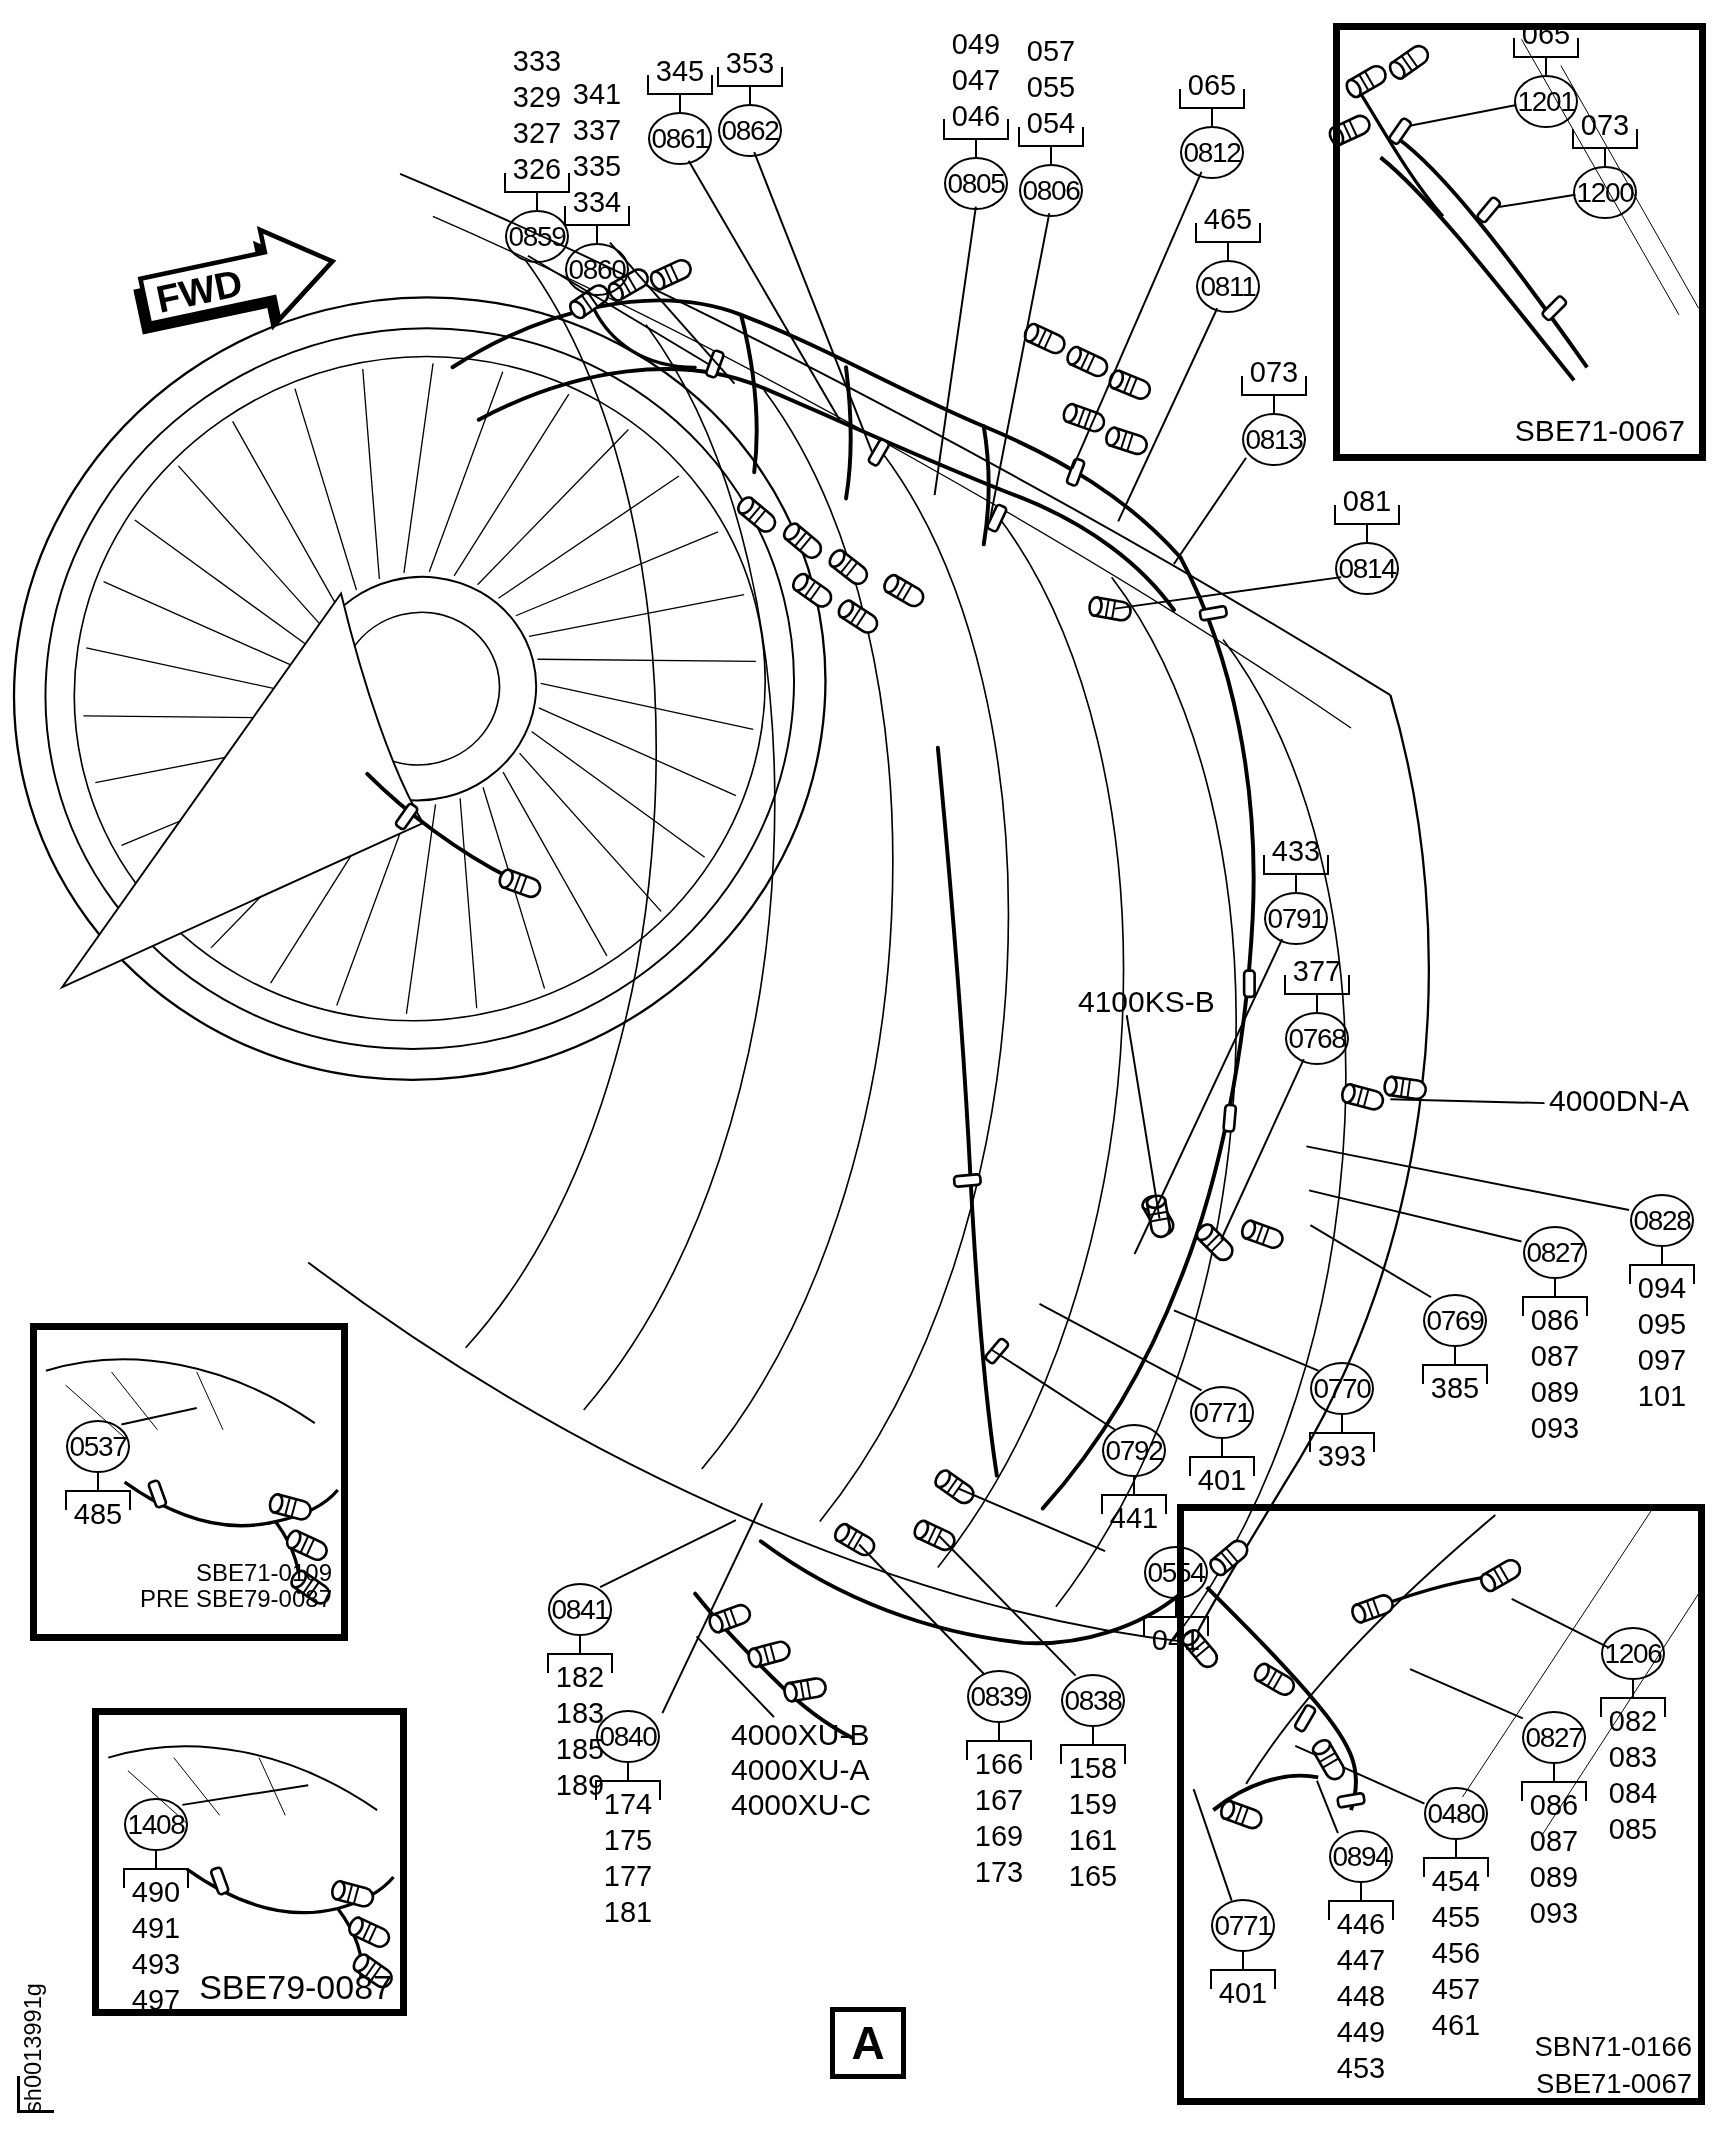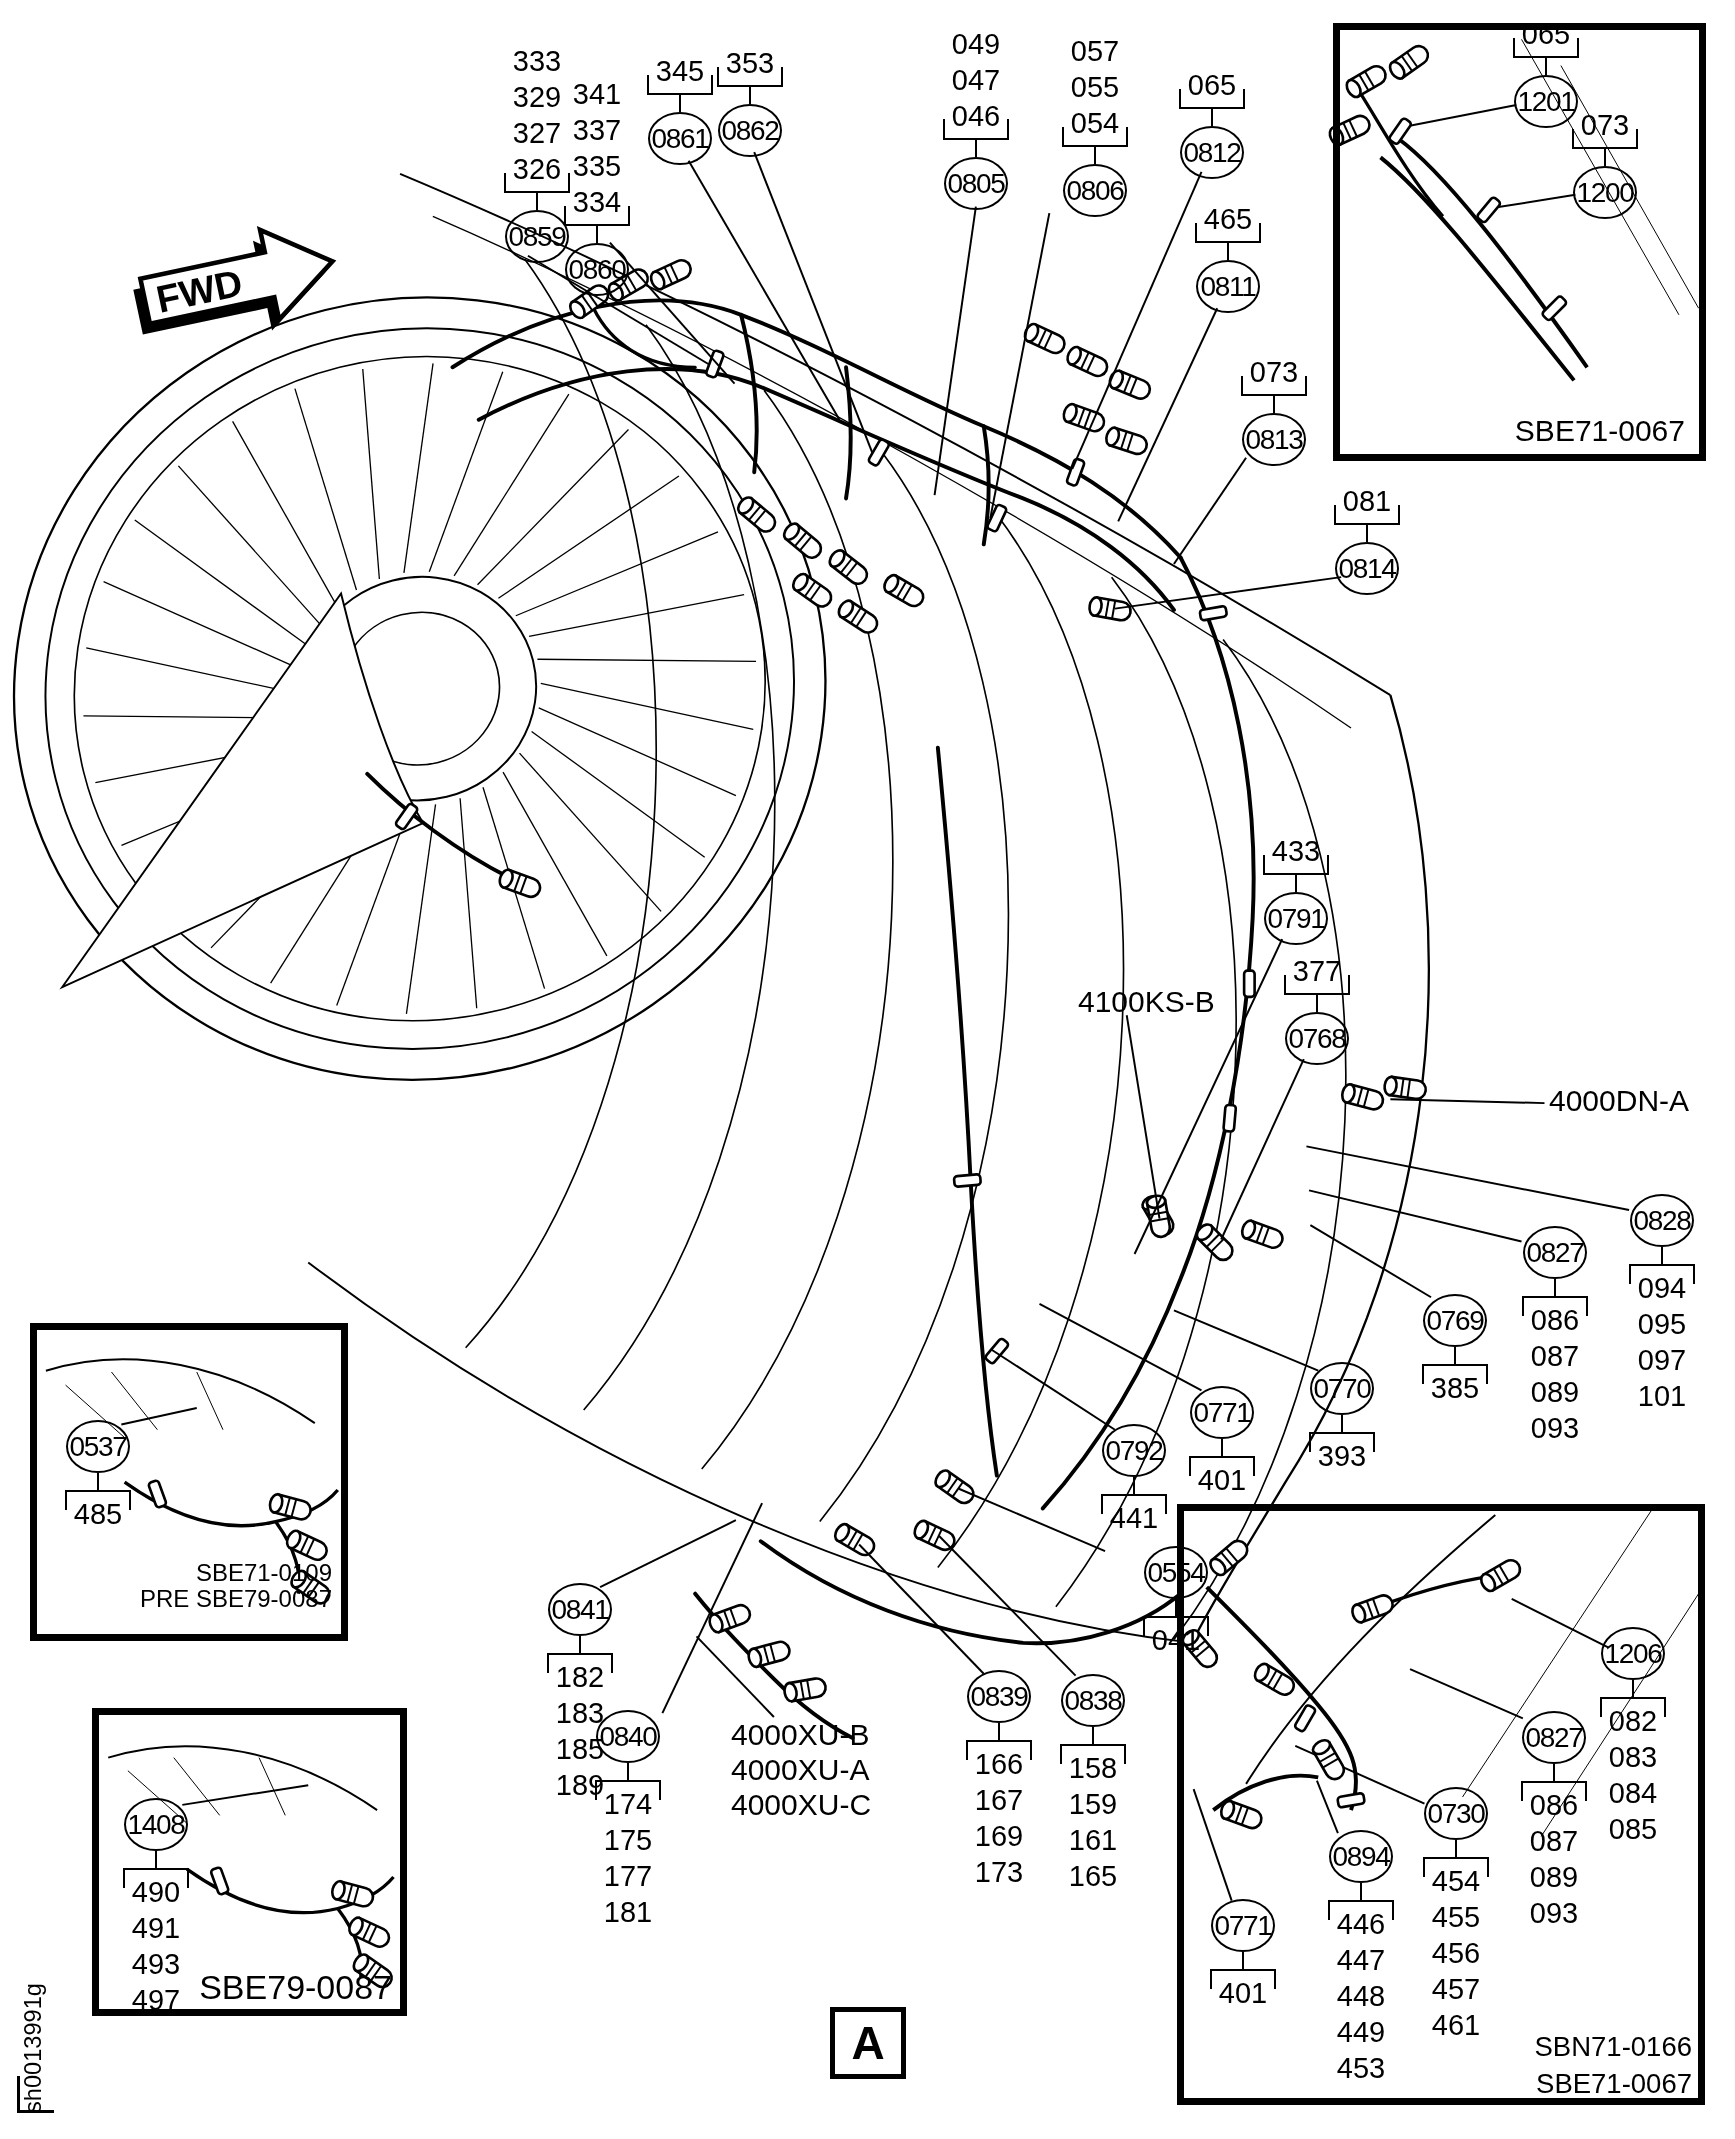--- a/index.html
+++ b/index.html
@@ -311,21 +311,21 @@
 <div class="co" style="left:940px;top:25.6px;">
       <div class="stack">
         <div class="ln">049</div>
         <div class="ln">047</div>
         <div class="ln">046</div>
       </div>
       <div class="brk up"></div>
       <div class="stem"></div>
       <div class="oval">0805</div>
     </div>
-<div class="co" style="left:1015px;top:33px;margin-left:44px;">
+<div class="co" style="left:1015px;top:33px;">
       <div class="stack">
         <div class="ln">057</div>
         <div class="ln">055</div>
         <div class="ln">054</div>
       </div>
       <div class="brk up"></div>
       <div class="stem"></div>
       <div class="oval">0806</div>
     </div>
 <div class="co" style="left:1176px;top:67px;">
@@ -534,21 +534,21 @@
       <div class="stem"></div>
       <div class="brk dn"></div>
       <div class="stack">
         <div class="ln">086</div>
         <div class="ln">087</div>
         <div class="ln">089</div>
         <div class="ln">093</div>
       </div>
     </div>
 <div class="co" style="left:1420px;top:1787px;">
-      <div class="oval">0730</div>
+      <div class="oval">0480</div>
       <div class="stem"></div>
       <div class="brk dn"></div>
       <div class="stack">
         <div class="ln">454</div>
         <div class="ln">455</div>
         <div class="ln">456</div>
         <div class="ln">457</div>
         <div class="ln">461</div>
       </div>
     </div>

